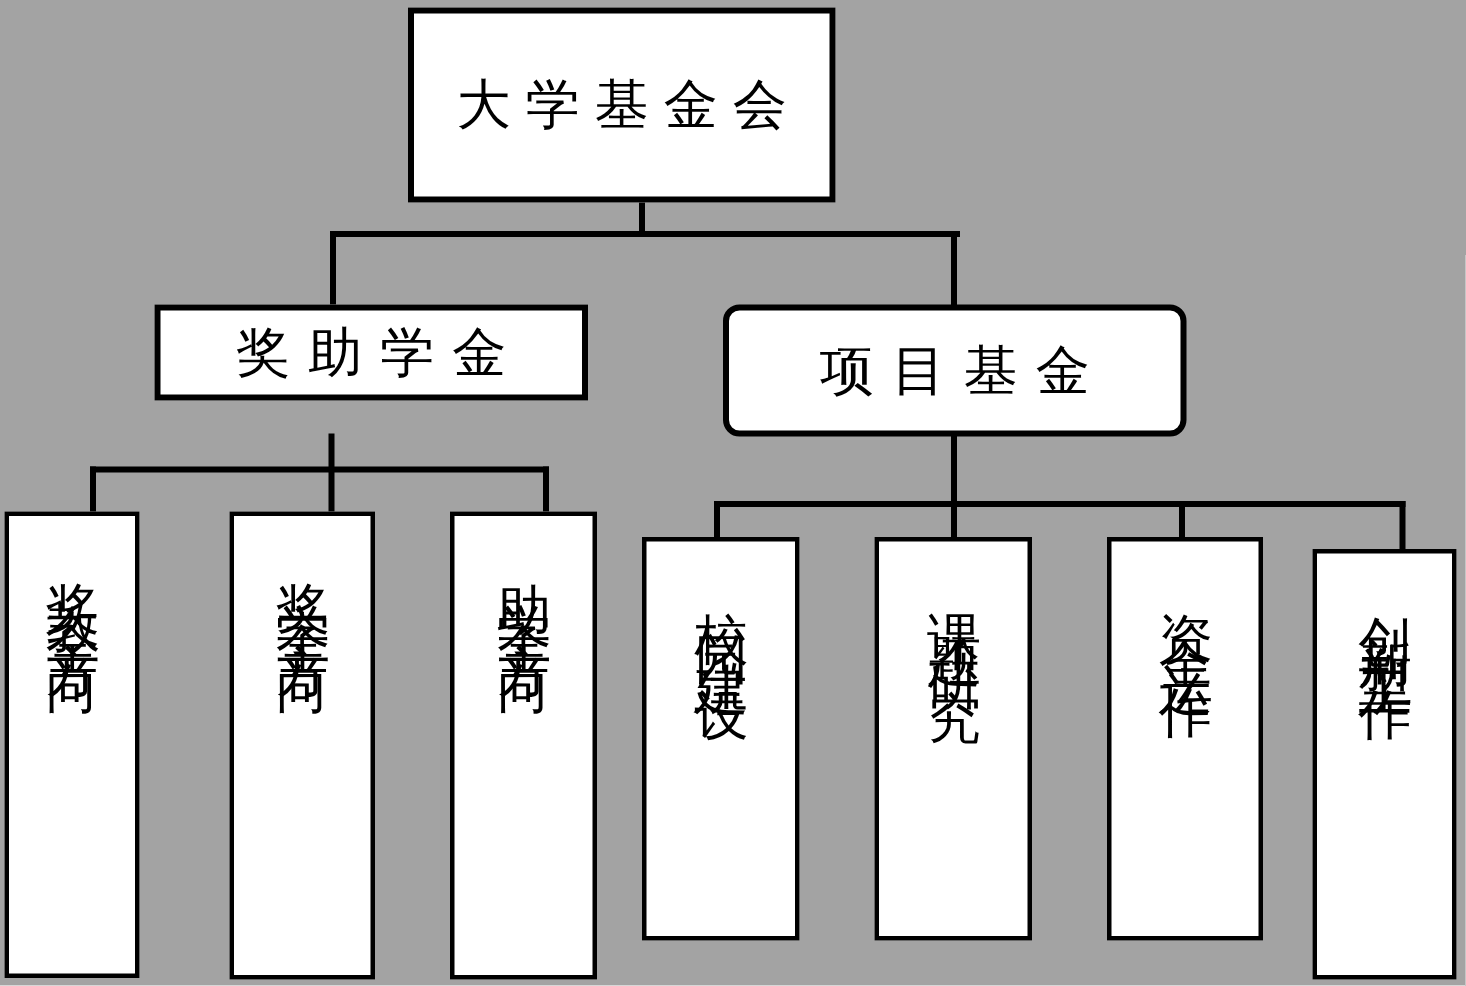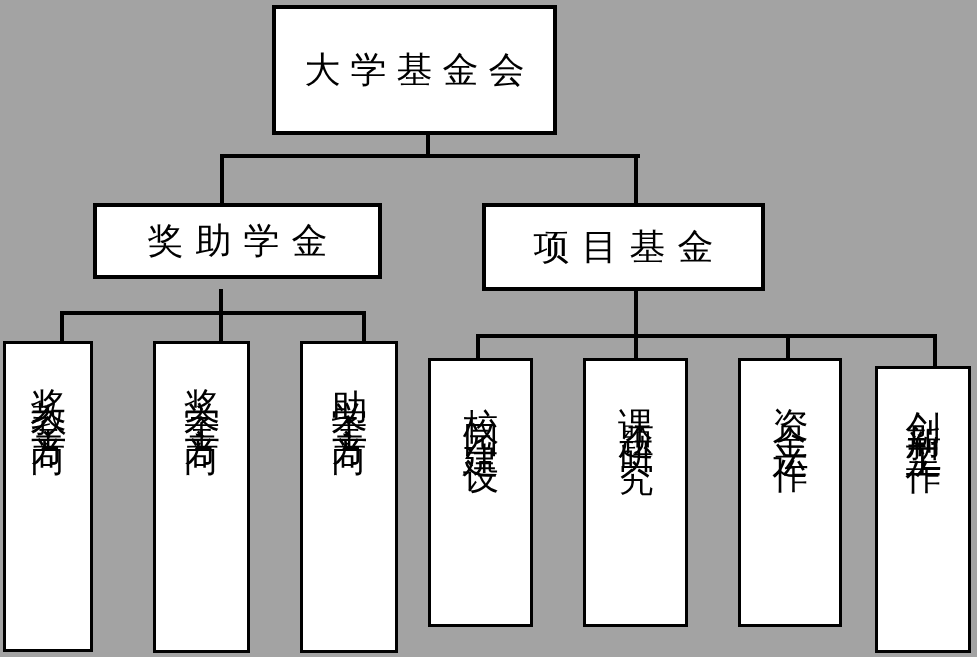--- a/index.html
+++ b/index.html
@@ -36,22 +36,22 @@
     letter-spacing: 10px;
     padding-left: 10px; 
     white-space: nowrap;
   }
   .branch-box {
     font-size: 36px;
     letter-spacing: 12px;
     padding-left: 12px; 
     white-space: nowrap;
   }
-  .branch-left  { left: 93px;  top: 203px; width: 289px; height: 76px; }
-  .branch-right { left: 482px; top: 203px; width: 283px; height: 88px; }
+  .branch-left  { left: 103px;  top: 203px; width: 289px; height: 64px; }
+  .branch-right { left: 482px; top: 203px; width: 309px; height: 88px; border-radius: 11px; }
   .leaf {
     border-width: 3px;
     align-items: flex-start;
   }
   .leaf .vtext {
     writing-mode: vertical-rl;
     text-orientation: upright;
     font-size: 36px;
     white-space: nowrap;
   }

